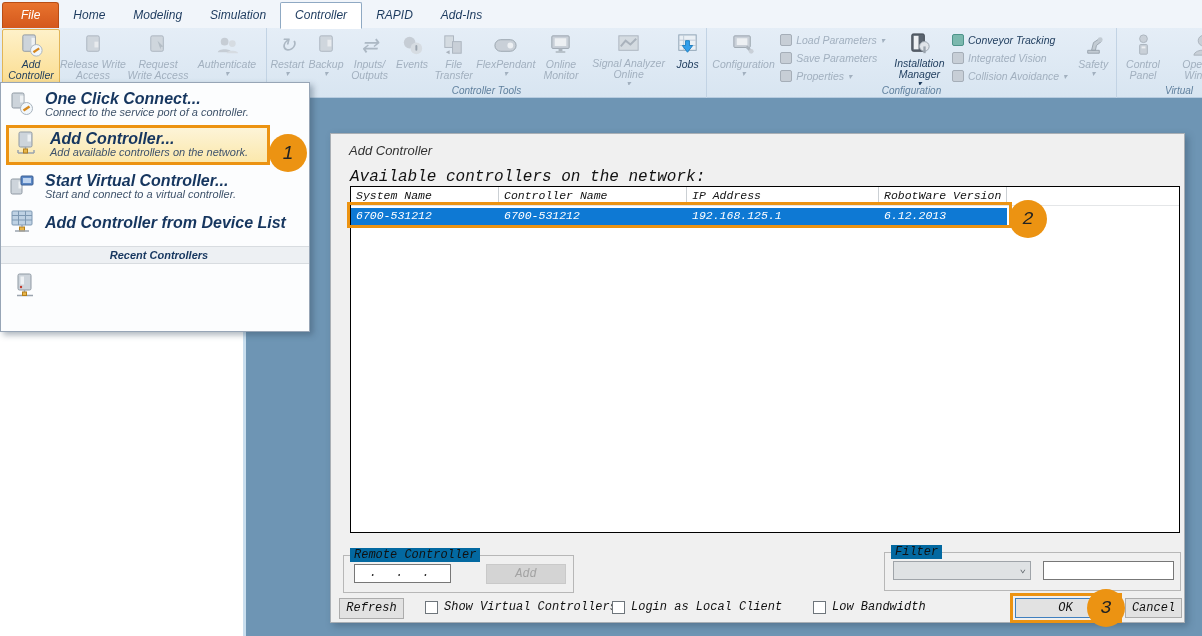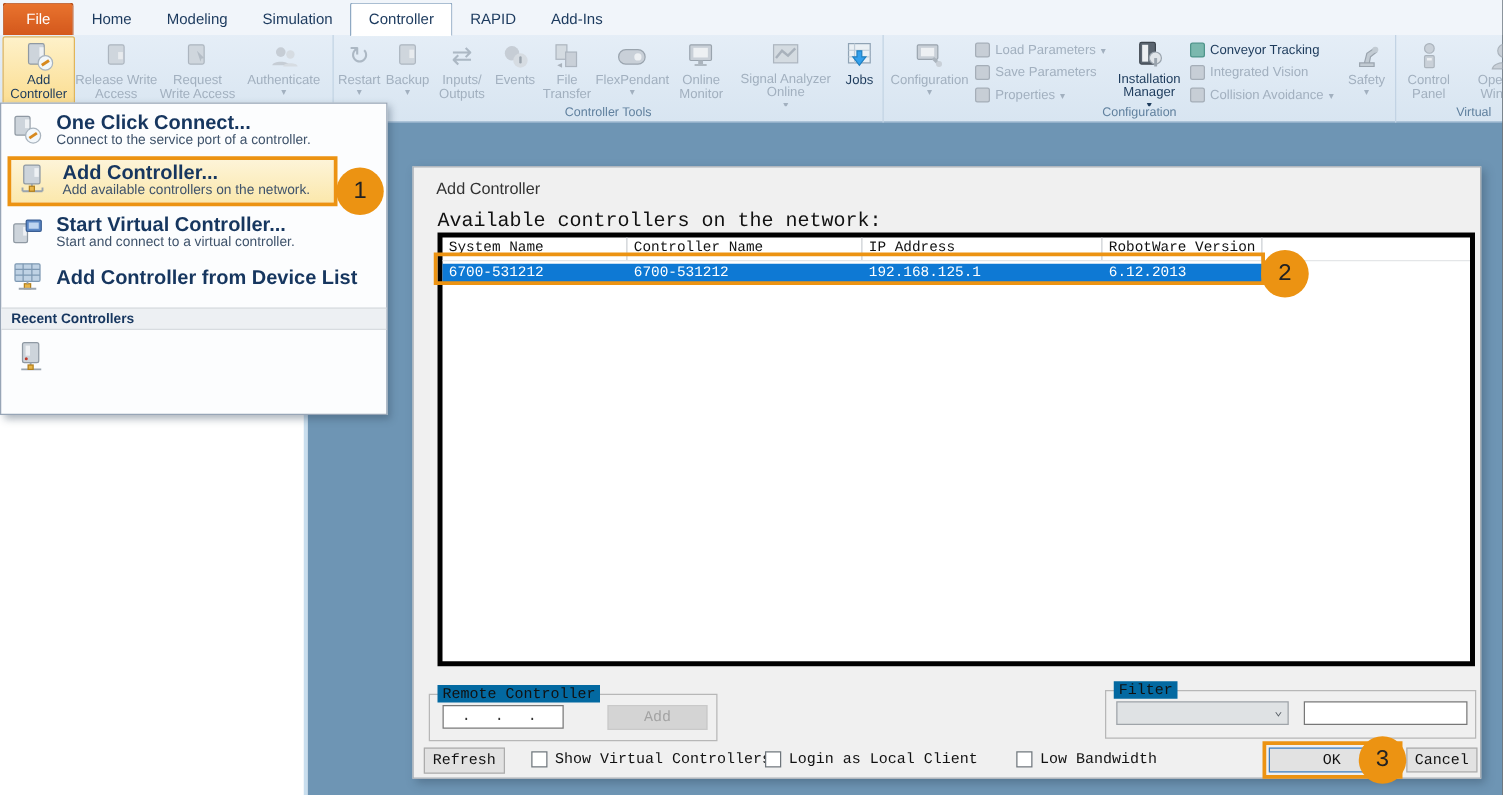--- a/index.html
+++ b/index.html
@@ -1,20 +1,21 @@
 <!DOCTYPE html>
 <html><head>
 <meta charset="utf-8">
 <style>
   * { margin:0; padding:0; box-sizing:border-box; }
   html,body { background:#444; }
   #app {
     position:relative; width:1202px; height:636px; overflow:hidden;
     background:#6E95B4;
     font-family:"Liberation Sans", sans-serif;
+    font-style:italic;
     -webkit-font-smoothing:antialiased;
   }
 
   
   .ribbon { position:absolute; left:0; top:0; width:1202px; height:98px;
     background:linear-gradient(#EAF1F9,#D8E5F1); border-bottom:1px solid #B7CCE0; z-index:5; }
   .tabrow { height:28px; background:#F1F5FA; display:flex; align-items:flex-end; padding-left:2px; }
   .tab { font-size:12px; color:#1C3A5E; padding:5px 14px 6px 14px; cursor:default; }
   .tab.file { background:linear-gradient(#E8732E,#D4581C); color:#fff; border:1px solid #B84D15;
     border-bottom:none; border-radius:3px 3px 0 0; padding:5px 18px 6px 18px; }
@@ -48,39 +49,39 @@
   .mitem { display:flex; align-items:flex-start; padding:4px 6px 2px 8px; }
   .mic { width:26px; height:26px; flex:none; margin-right:10px; }
   .mic svg { width:26px; height:26px; }
   .mtitle { font-size:16px; font-weight:bold; color:#16365F; line-height:15px; }
   .mdesc { font-size:11px; color:#3F536B; line-height:13px; }
   .mitem.center { align-items:center; height:40px; padding-top:0; }
   .annot-box { margin:4px 0 4px 5px; width:264px; border:3px solid #EC9312;
     background:linear-gradient(#FDF4D8,#FBE8AC); }
   .annot-box .mitem { padding:3px 4px 3px 5px; }
   .recent-header { height:18px; background:#EDF0F3; border-top:1px solid #D8DCE0; border-bottom:1px solid #D8DCE0;
-    font-size:11px; font-weight:bold; color:#16365F; padding-left:8px; line-height:17px; margin-top:3px; }
+    font-size:11px; font-weight:bold; color:#16365F; padding-left:8px; line-height:17px; margin-top:3px;text-align:center; }
   .recent-item { display:flex; align-items:flex-start; padding:5px 6px 0 12px; }
   .recent-item .mic { margin-right:12px; margin-top:4px; }
   .rline1 { font-size:11.5px; font-weight:bold; color:#16365F; line-height:14px; }
   .rline2 { font-size:11px; color:#5A6B7C; line-height:13px; }
 
   
   .badge { position:absolute; width:38px; height:38px; border-radius:50%; background:#EC9312;
     color:#222; font-size:19px; display:flex; align-items:center; justify-content:center; z-index:70; }
 
   
   .dialog { position:absolute; left:330px; top:133px; width:855px; height:490px; background:#F0F0F0;
     border:1px solid #A9AFB5; box-shadow:3px 3px 7px rgba(40,60,80,.35); z-index:10;
     font-family:"Liberation Mono", monospace; }
   .dlg-title { position:absolute; left:18px; top:9px; font-family:"Liberation Sans",sans-serif;
     font-size:13px; color:#333; }
   .dlg-label { position:absolute; left:19px; top:34px; font-size:16px; color:#111; }
   .ctable { position:absolute; left:19px; top:52px; width:830px; height:347px; background:#fff;
-    border:4px solid #000000; }
+    border:1px solid #000000; }
   .thead { display:flex; height:19px; border-bottom:1px solid #E4E6E8; }
   .th { font-size:11.5px; color:#111; padding:2px 0 0 5px; border-right:1px solid #CBD0D4;
     overflow:hidden; white-space:nowrap; }
   .trow { position:absolute; left:0; top:21px; height:17px; display:flex; background:#0E79D4; width:656px; }
   .td { font-size:11.5px; color:#fff; padding:1px 0 0 5px; overflow:hidden; white-space:nowrap; }
   .row-annot { position:absolute; left:16px; top:68px; width:665px; height:26px;
     border:3px solid #EC9312; z-index:20; pointer-events:none; }
   .fieldset { position:absolute; border:1px solid #B7B7B7; }
   .fieldset > .flabel { position:absolute; top:-8px; left:6px; background:#0369a1; padding:0 4px;
     font-size:12px; color:#111; white-space:nowrap; }

